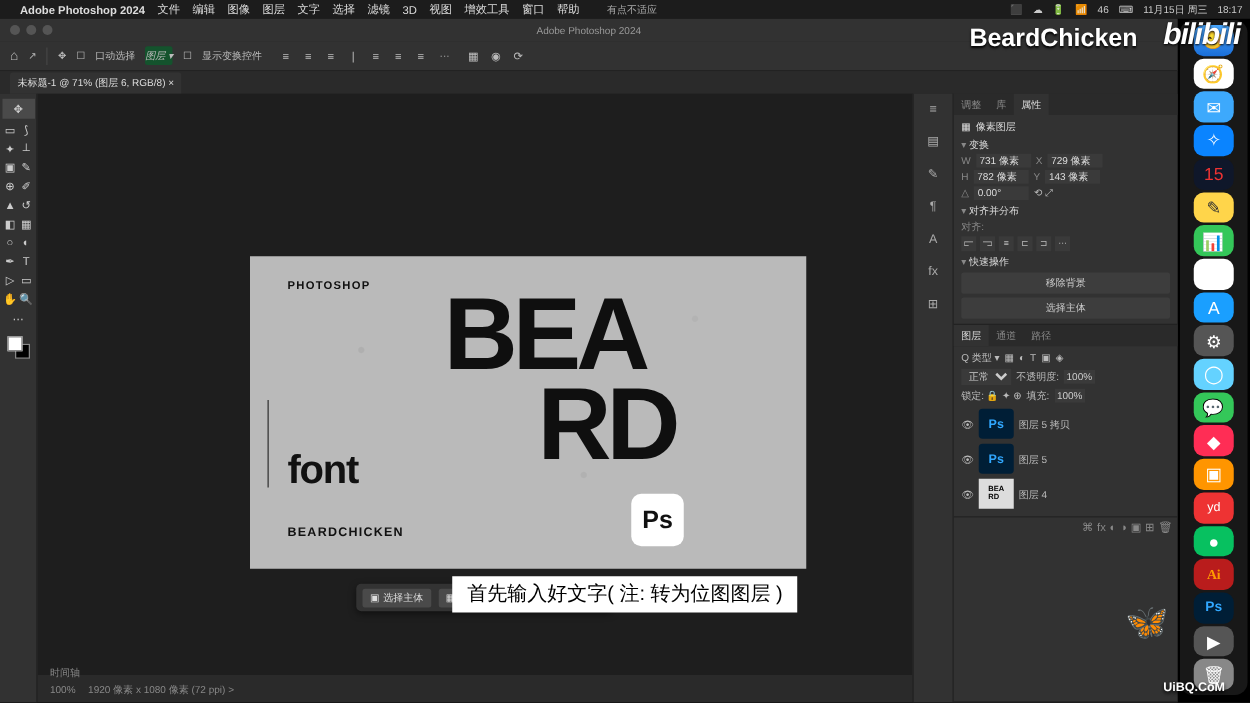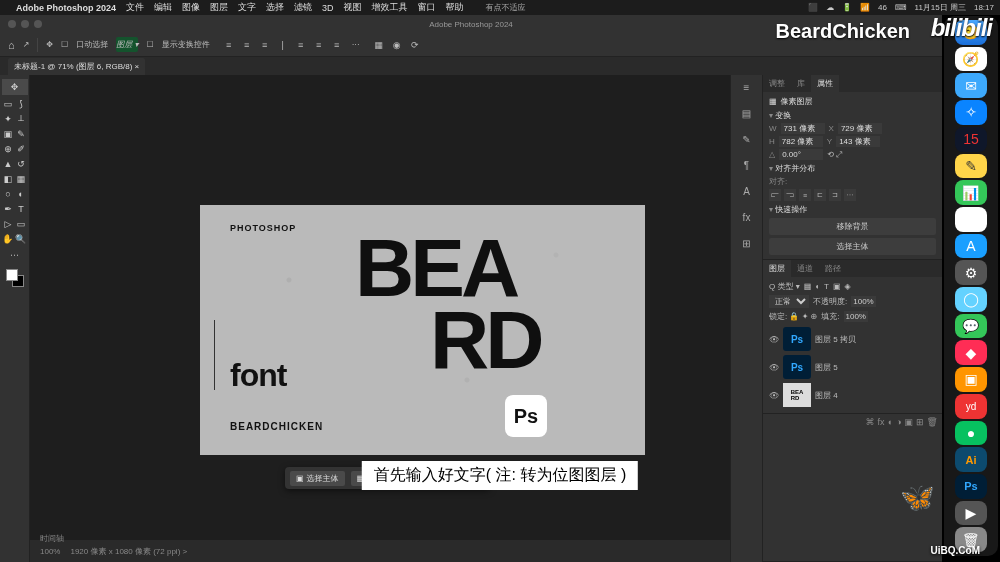--- a/index.html
+++ b/index.html
@@ -138,21 +138,21 @@
   display:flex; flex-direction:column; align-items:center; padding:4px 0; gap:2px;
 }
 .mac-dock .dapp { width:32px; height:32px; border-radius:8px; font-size:14px; display:flex; align-items:center; justify-content:center; color:#fff;}
 .dapp.finder{background:linear-gradient(#4aa8ff,#1a6ed8);} .dapp.safari{background:#fff;color:#1a6ed8;}
 .dapp.mail{background:#3da9fc;} .dapp.msg{background:#34c759;}
 .dapp.notes{background:#ffd54a;color:#333;} .dapp.cal{background:#0f172a;color:#e33;} .dapp.photos{background:#fff;}
 .dapp.store{background:#1a9fff;} .dapp.sys{background:#555;}
 .dapp.green{background:#34c759;} .dapp.orange{background:#ff9500;}
 .dapp.pink{background:#ff2d55;} .dapp.blue2{background:#0a84ff;}
 .dapp.teal{background:#64d2ff;} .dapp.wc{background:#07c160;}
-.dapp.yd{background:#e33; font-size:10px;} .dapp.ai{background:#0c4a6e;color:#ff9a00;font-size:11px;font-weight:800;}
+.dapp.yd{background:#e33; font-size:10px;} .dapp.ai{background:#b91c1c;color:#ff9a00;font-size:11px;font-weight:800;font-family:Liberation Serif, serif;}
 .dapp.ps{background:#001e36;color:#31a8ff;font-size:11px;font-weight:800;}
 .dapp.trash{background:#888;}
 
 .subtitle {
   position:absolute; left:50%; transform:translateX(-50%); bottom:72px;
   background:#fff; color:#000; font-size:16px; padding:4px 12px; font-weight:500;
 }
 .watermark-bc {
   position:absolute; top:20px; right:90px; font-size:20px; font-weight:700; color:#fff;
   text-shadow:0 1px 2px #000;

